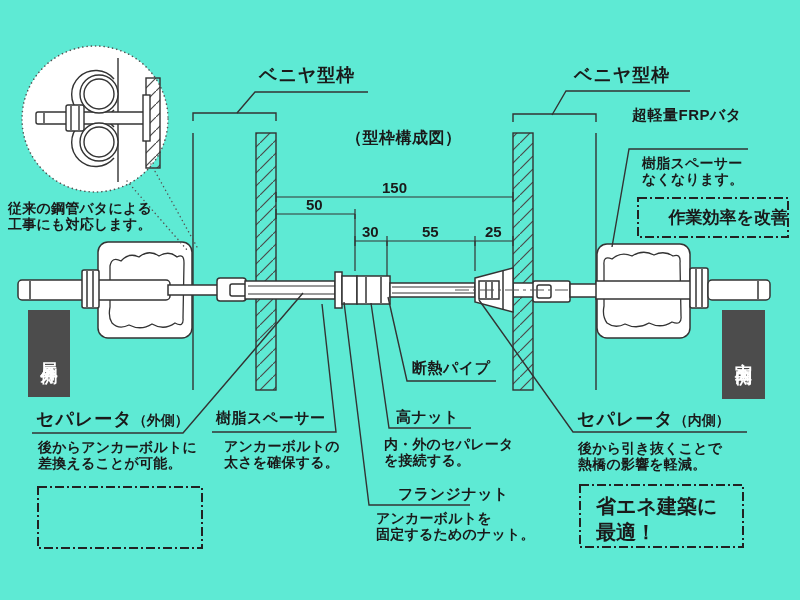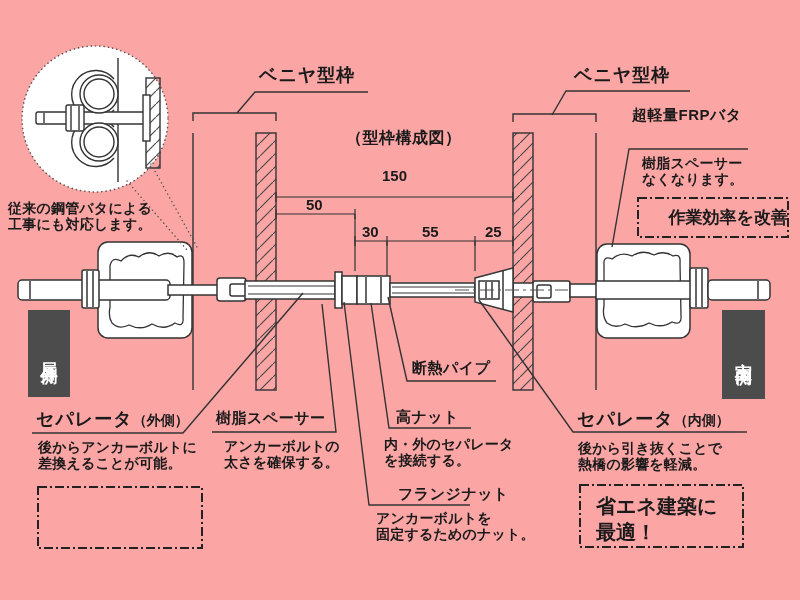--- a/index.html
+++ b/index.html
@@ -1,17 +1,17 @@
 <!DOCTYPE html>
 <html><head>
 <meta charset="utf-8">
 <style>
   html,body{margin:0;padding:0;background:#e8e8e8;}
   #canvas{
-    position:relative;width:800px;height:600px;background:#fca5a5;
+    position:relative;width:800px;height:600px;background:#5eead4;
     font-family:"Liberation Sans","DejaVu Sans",sans-serif;color:#1a1a1a;
     overflow:hidden;
   }
   #art{position:absolute;left:0;top:0;}
   .txt{position:absolute;white-space:nowrap;line-height:1.05;}
   .lbl-lg{font-size:18px;font-weight:700;letter-spacing:1px;}
   .lbl{font-size:15px;font-weight:700;letter-spacing:0.5px;}
   .lbl-sm{font-size:14px;font-weight:700;}
   .desc{font-size:14px;font-weight:600;letter-spacing:0.2px;}
   .dim{font-size:15px;font-weight:600;}
@@ -182,21 +182,21 @@
   <div class="txt desc" style="left:8px;top:201px;">従来の鋼管バタによる</div>
   <div class="txt desc" style="left:8px;top:217px;">工事にも対応します。</div>
 
   <div class="side-box" style="left:28px;top:310px;width:42px;height:87px;">
       <span>屋外側</span>
     </div>
   <div class="side-box" style="left:722px;top:310px;width:43px;height:89px;">
       <span>室内側</span>
     </div>
 
-  <div class="txt dim" style="left:382px;top:168px;text-align:center;">150</div>
+  <div class="txt dim" style="left:382px;top:180px;text-align:center;">150</div>
   <div class="txt dim" style="left:306px;top:197px;">50</div>
   <div class="txt dim" style="left:362px;top:224px;">30</div>
   <div class="txt dim" style="left:422px;top:224px;">55</div>
   <div class="txt dim" style="left:485px;top:224px;">25</div>
 
   <div class="txt" style="left:36px;top:410px;"><span class="lbl-lg">セパレータ</span><span class="lbl-sm">（外側）</span></div>
   <div class="txt desc" style="left:38px;top:440px;">後からアンカーボルトに</div>
   <div class="txt desc" style="left:38px;top:456px;">差換えることが可能。</div>
 
   <div class="txt lbl" style="left:216px;top:410px;">樹脂スペーサー</div>

